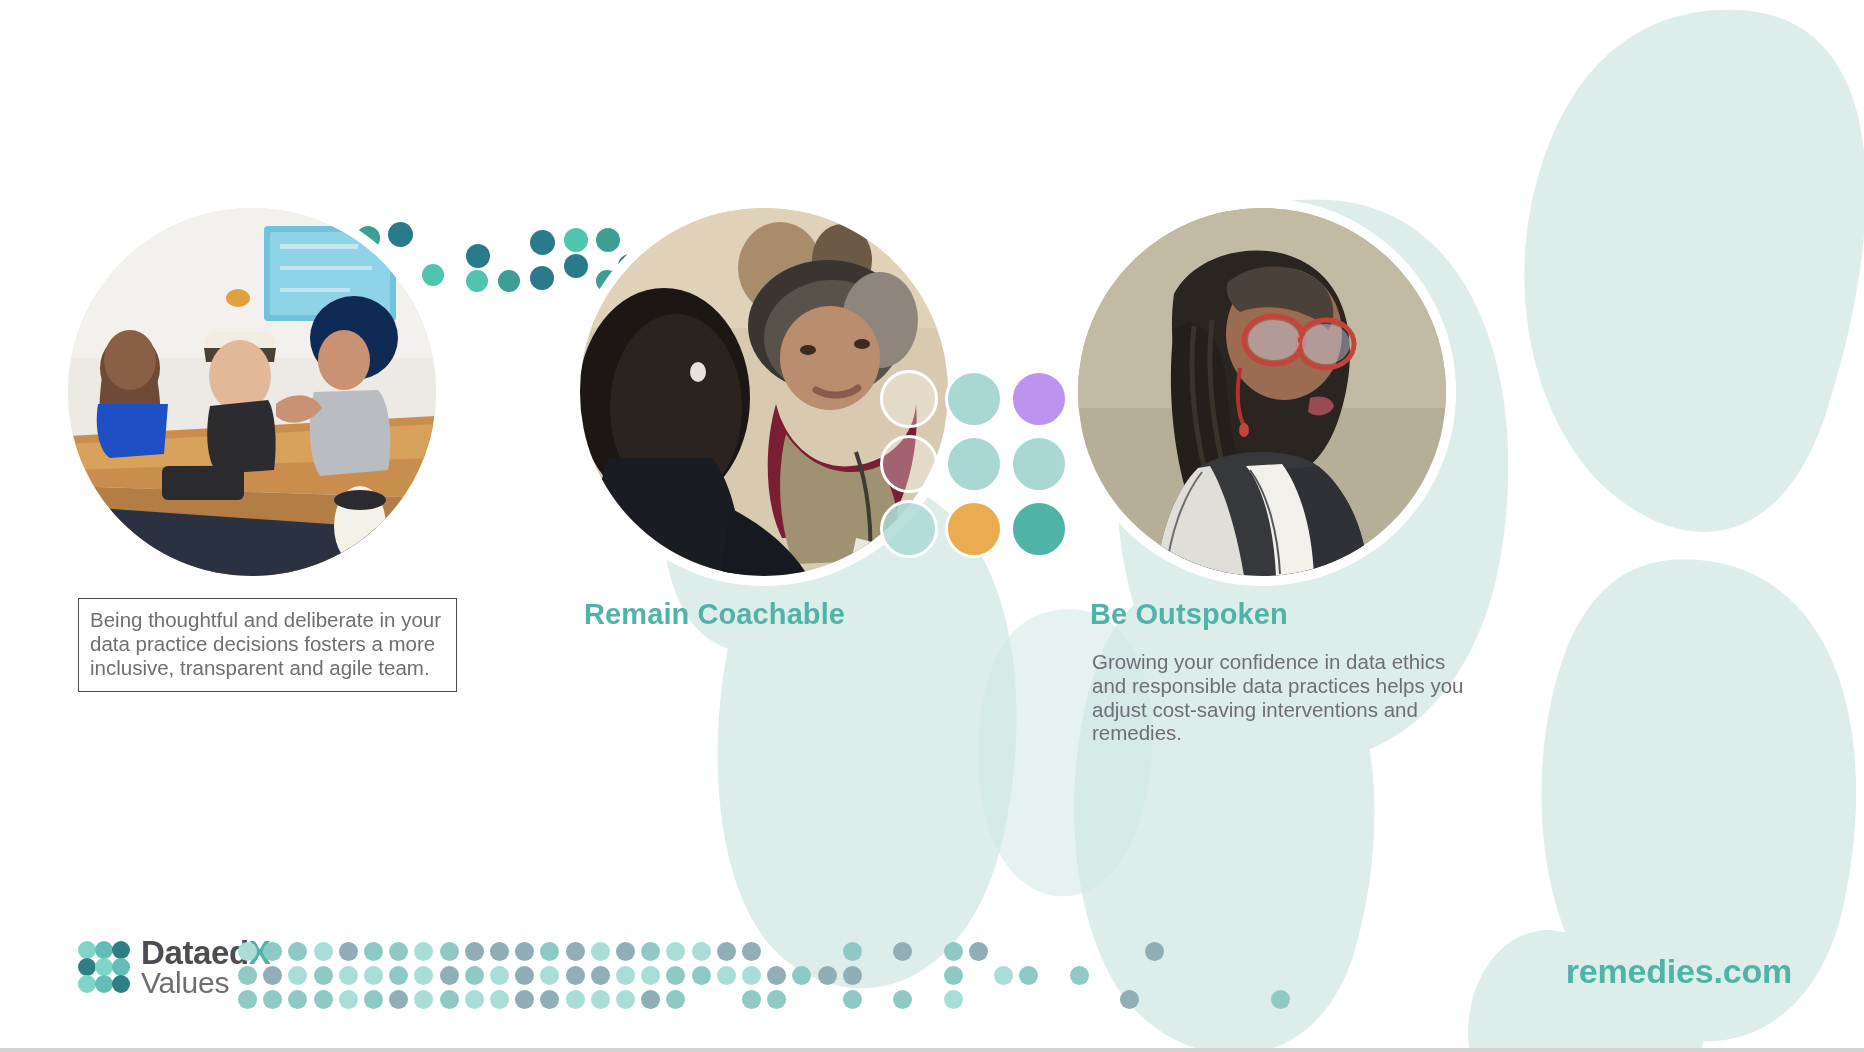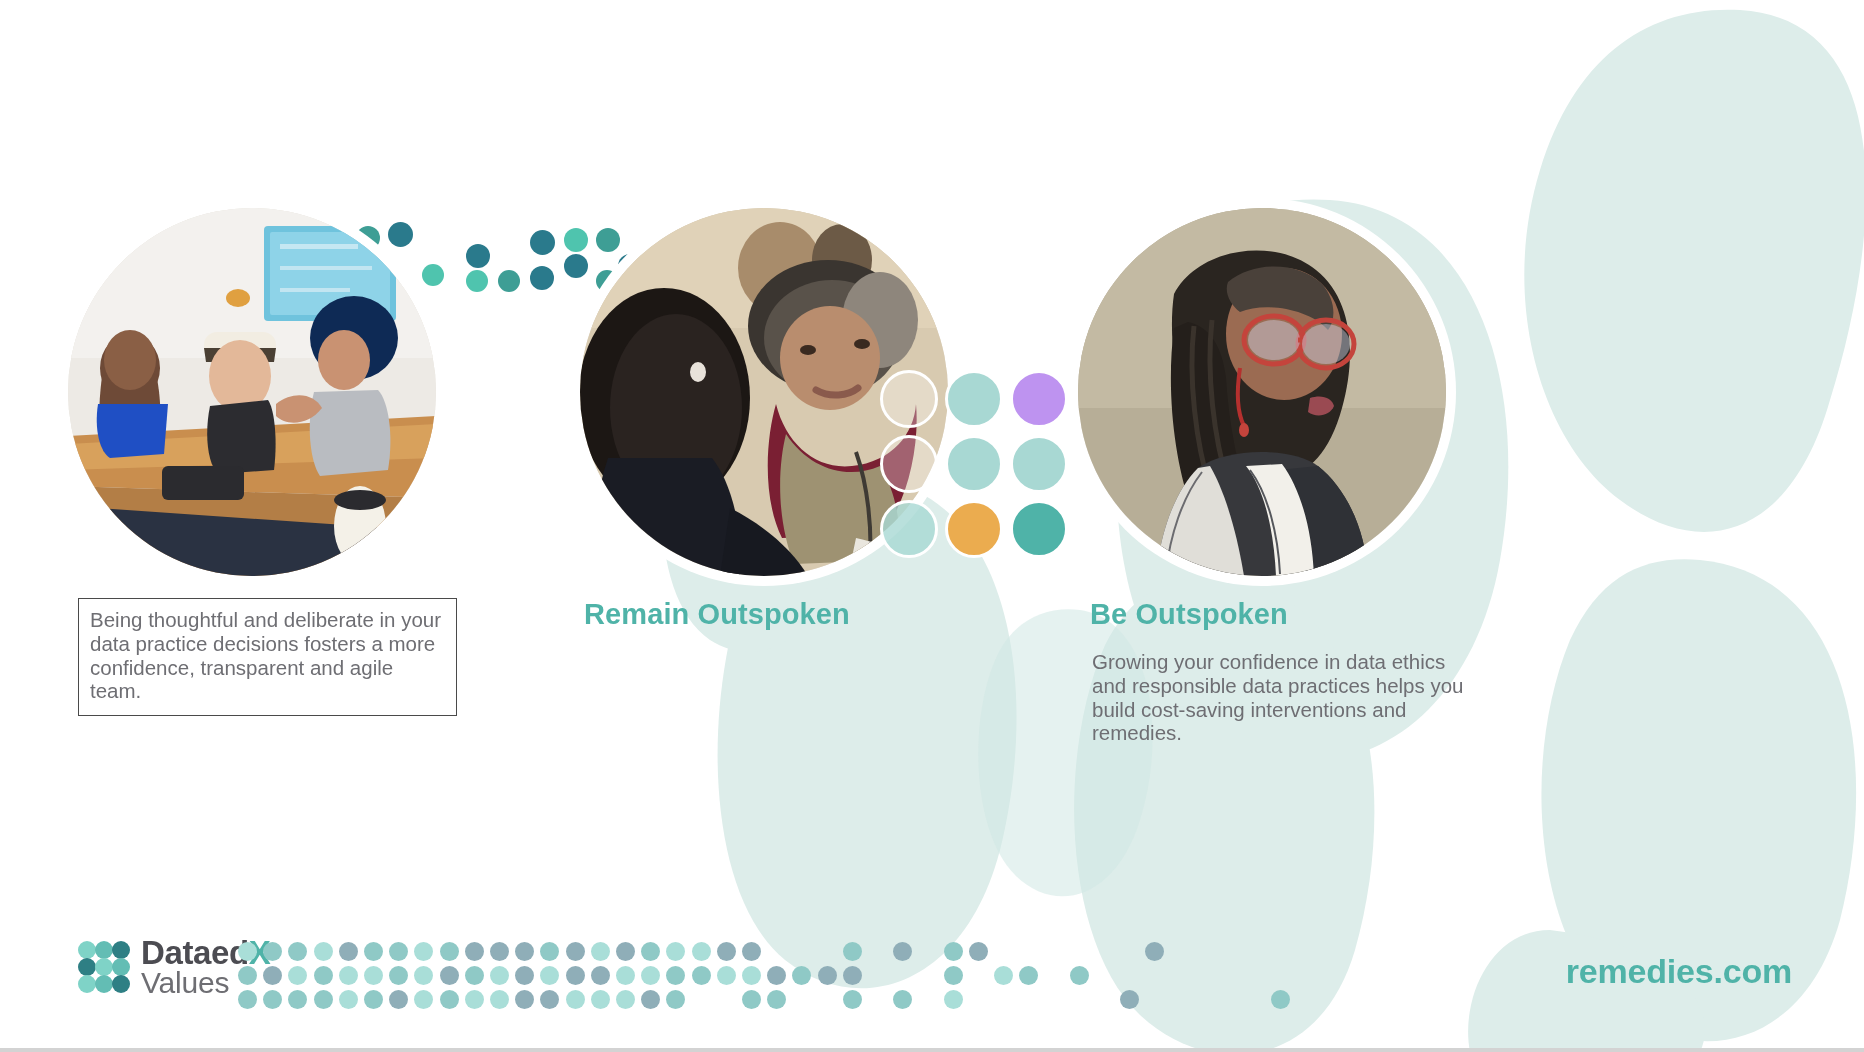--- a/index.html
+++ b/index.html
@@ -377,30 +377,30 @@
     <span class="cg" style="left:130px;top:0px;  background:#BE93F0;"></span>
     <span class="cg" style="left:0px;  top:65px; background:rgba(255,255,255,0.30);"></span>
     <span class="cg" style="left:65px; top:65px; background:#A8D8D3;"></span>
     <span class="cg" style="left:130px;top:65px; background:#A8D8D3;"></span>
     <span class="cg" style="left:0px;  top:130px;background:rgba(168,216,211,0.80);"></span>
     <span class="cg" style="left:65px; top:130px;background:#EBAC4F;"></span>
     <span class="cg" style="left:130px;top:130px;background:#4FB3A8;"></span>
   </div>
 
   <div class="value-col" id="col-1">
-    <p class="value-body">Being thoughtful and deliberate in your data practice decisions fosters a more confidence, transparent and agile team.</p>
+    <p class="value-body">Being thoughtful and deliberate in your data practice decisions fosters a more inclusive, transparent and agile team.</p>
   </div>
 
   <div class="value-col" id="col-2">
-    <h2 class="value-heading">Remain Outspoken</h2>
+    <h2 class="value-heading">Remain Coachable</h2>
   </div>
 
   <div class="value-col" id="col-3">
     <h2 class="value-heading">Be Outspoken</h2>
-    <p class="value-body">Growing your confidence in data ethics and responsible data practices helps you build cost-saving interventions and remedies.</p>
+    <p class="value-body">Growing your confidence in data ethics and responsible data practices helps you adjust cost-saving interventions and remedies.</p>
   </div>
 
   <div id="footer-logo">
     <div id="logo-grid">
       <i style="left:0px; top:0px;  background:#7FD3C7;"></i>
       <i style="left:17px;top:0px;  background:#63BDB4;"></i>
       <i style="left:34px;top:0px;  background:#2E7F84;"></i>
       <i style="left:0px; top:17px; background:#2E7F84;"></i>
       <i style="left:17px;top:17px; background:#7FD3C7;"></i>
       <i style="left:34px;top:17px; background:#63BDB4;"></i>

